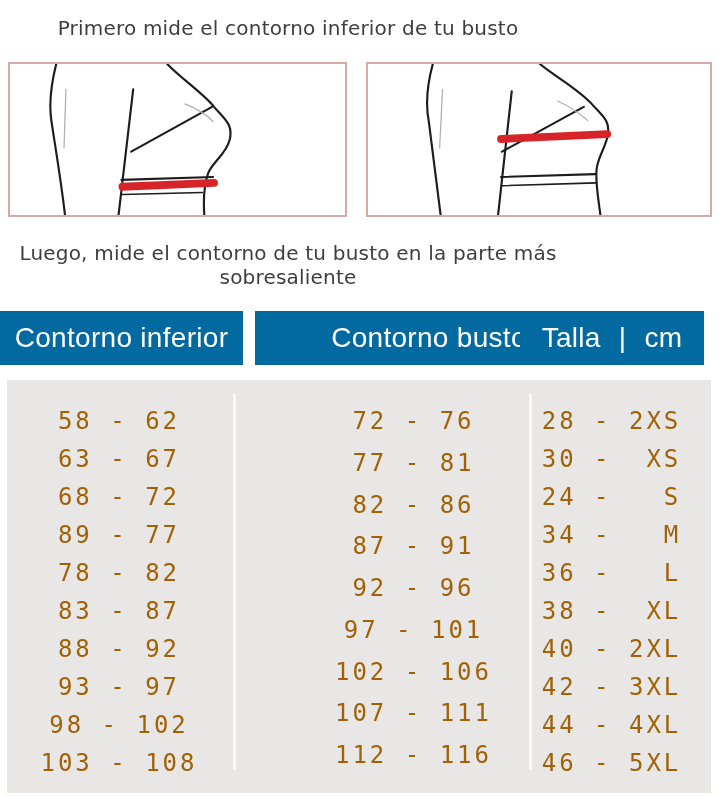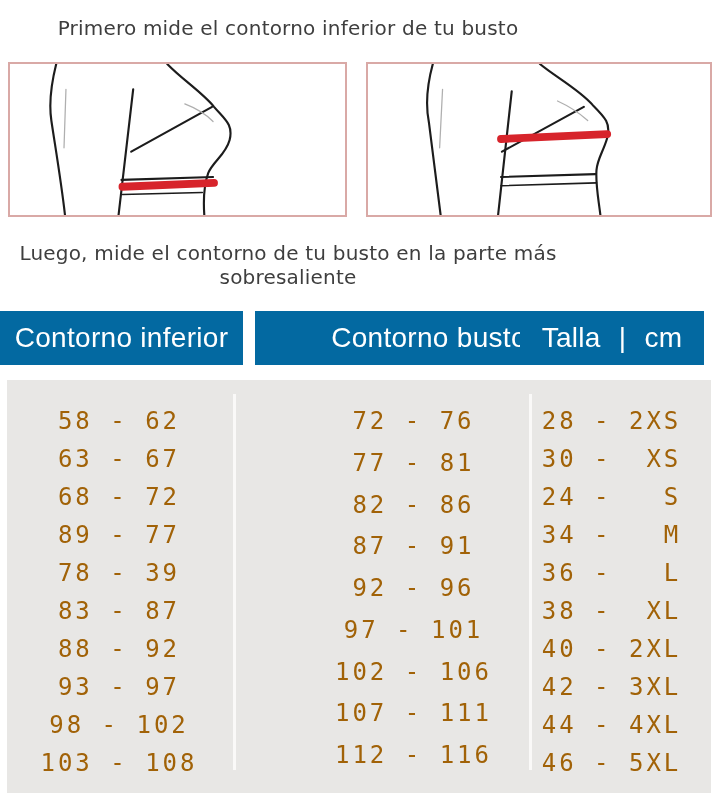--- a/index.html
+++ b/index.html
@@ -101,21 +101,21 @@
   <div class="tbody-bg">
     <div class="vdiv d1"></div>
     <div class="vdiv d2"></div>
   </div>
 
   <div class="tcol c1">
     <div class="cell">58 - 62</div>
     <div class="cell">63 - 67</div>
     <div class="cell">68 - 72</div>
     <div class="cell">89 - 77</div>
-    <div class="cell">78 - 39</div>
+    <div class="cell">78 - 82</div>
     <div class="cell">83 - 87</div>
     <div class="cell">88 - 92</div>
     <div class="cell">93 - 97</div>
     <div class="cell">98 - 102</div>
     <div class="cell">103 - 108</div>
   </div>
 
   <div class="tcol c2">
     <div class="cell">72 - 76</div>
     <div class="cell">77 - 81</div>

